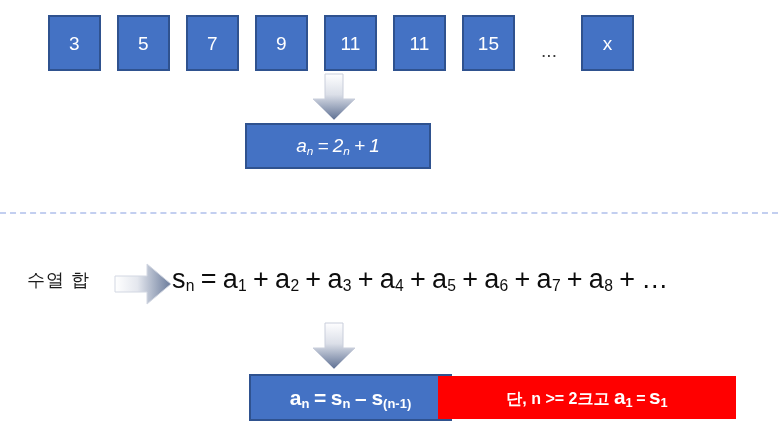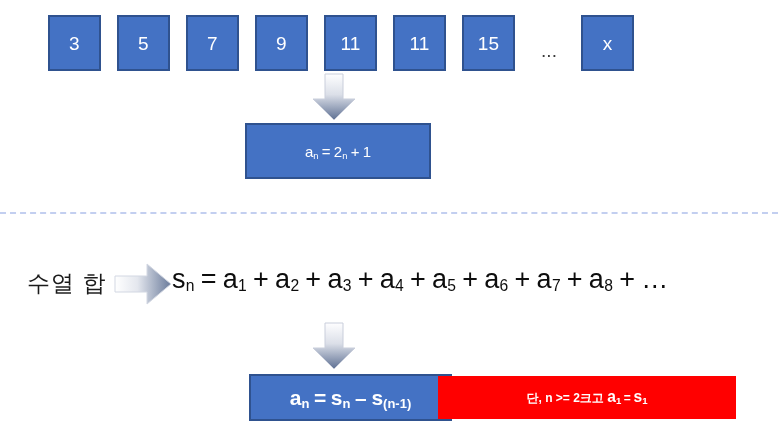--- a/index.html
+++ b/index.html
@@ -82,22 +82,23 @@
     color: #ffffff;
     display: flex;
     align-items: center;
     justify-content: center;
     white-space: nowrap;
   }
   #formula-box-an {
     left: 245px;
     top: 123px;
     width: 186px;
-    height: 56px;
-    font-size: 15px;
+    height: 46px;
+    font-size: 19px;
+    font-style: italic;
   }
   #formula-box-recurrence {
     left: 249px;
     top: 374px;
     width: 203px;
     height: 47px;
     font-size: 21px;
     font-weight: bold;
   }
   .redbox {
@@ -109,21 +110,21 @@
     display: flex;
     align-items: center;
     justify-content: center;
     white-space: nowrap;
   }
   #condition-box {
     left: 438px;
     top: 376px;
     width: 298px;
     height: 43px;
-    font-size: 12px;
+    font-size: 16px;
     font-weight: bold;
   }
 
   
   .m      { font-family: "Liberation Sans", "DejaVu Sans", sans-serif; }
   .sub    { font-size: .62em; vertical-align: baseline; position: relative; top: .25em; }
   .op     { padding: 0 .22em; }
 
   
   #section-divider {
@@ -133,21 +134,21 @@
     width: 778px;
     height: 0;
     border-top: 2px dashed #C3CFF0;
   }
 
   
   #sum-label {
     position: absolute;
     left: 27px;
     top: 268px;
-    font-size: 23px;
+    font-size: 18px;
     color: #1b1b1b;
     letter-spacing: 1px;
     white-space: nowrap;
   }
   #sum-formula {
     position: absolute;
     left: 172px;
     top: 264px;
     font-size: 27px;
     color: #0d0d0d;

